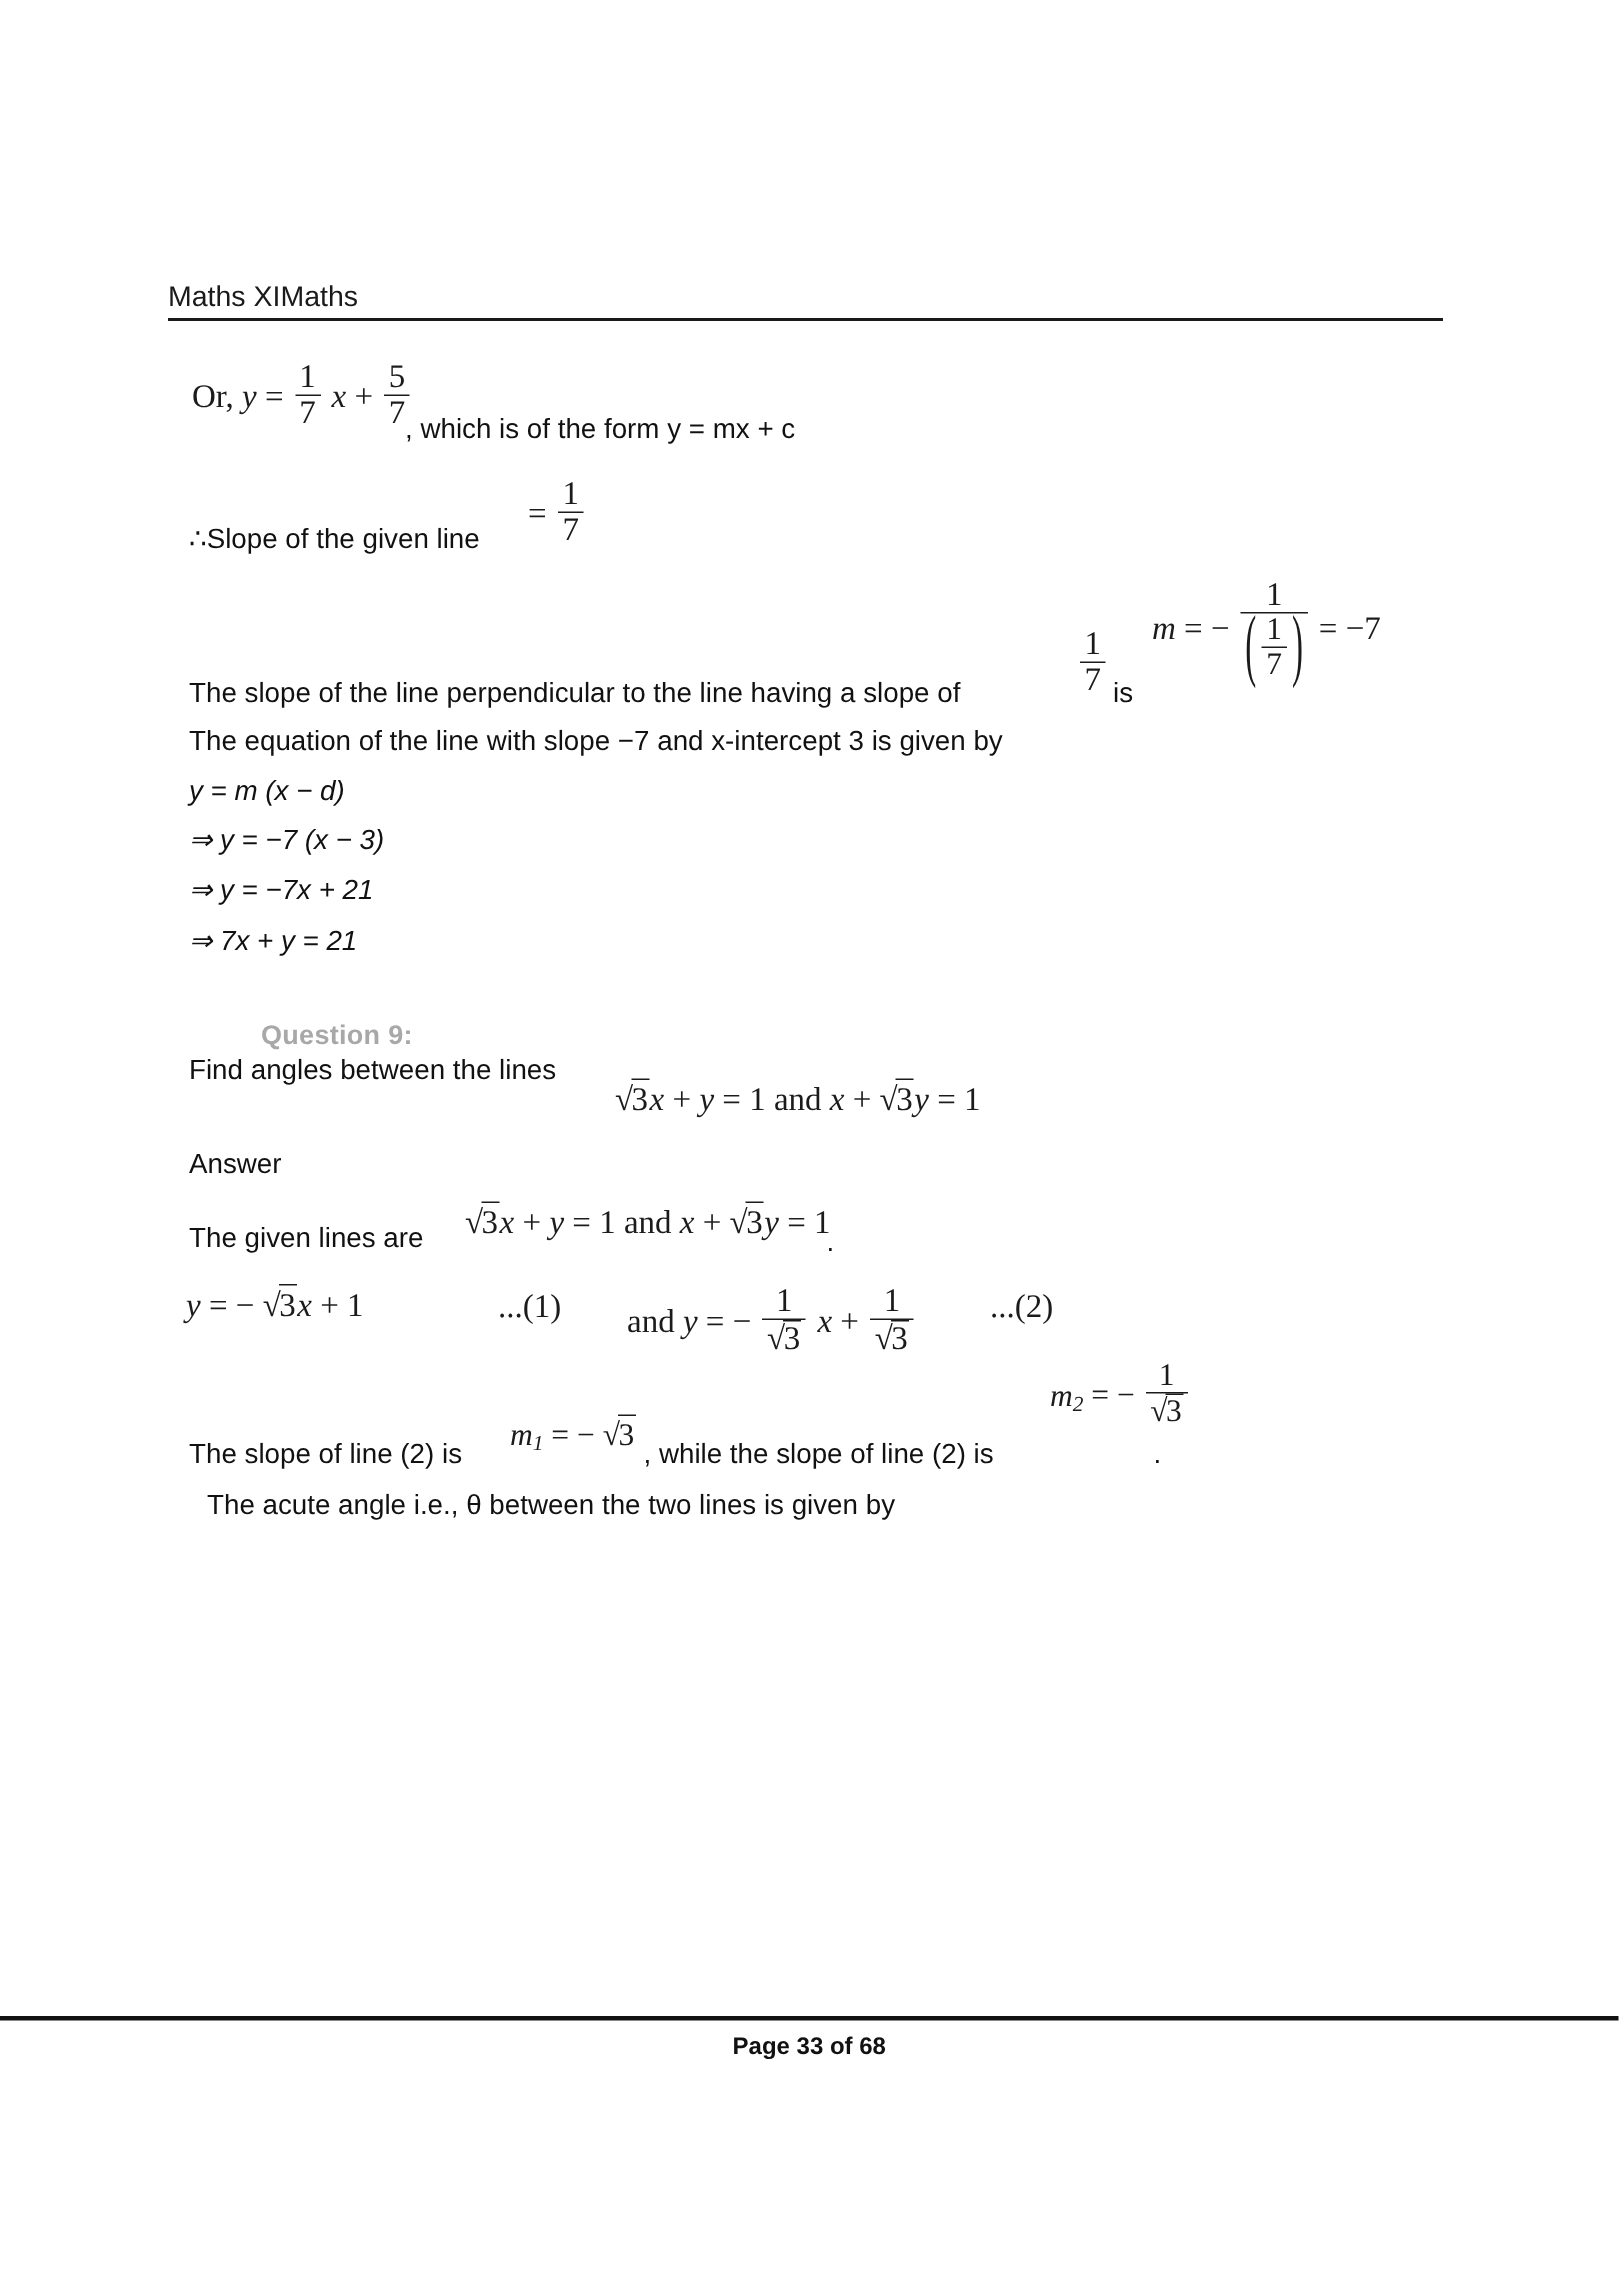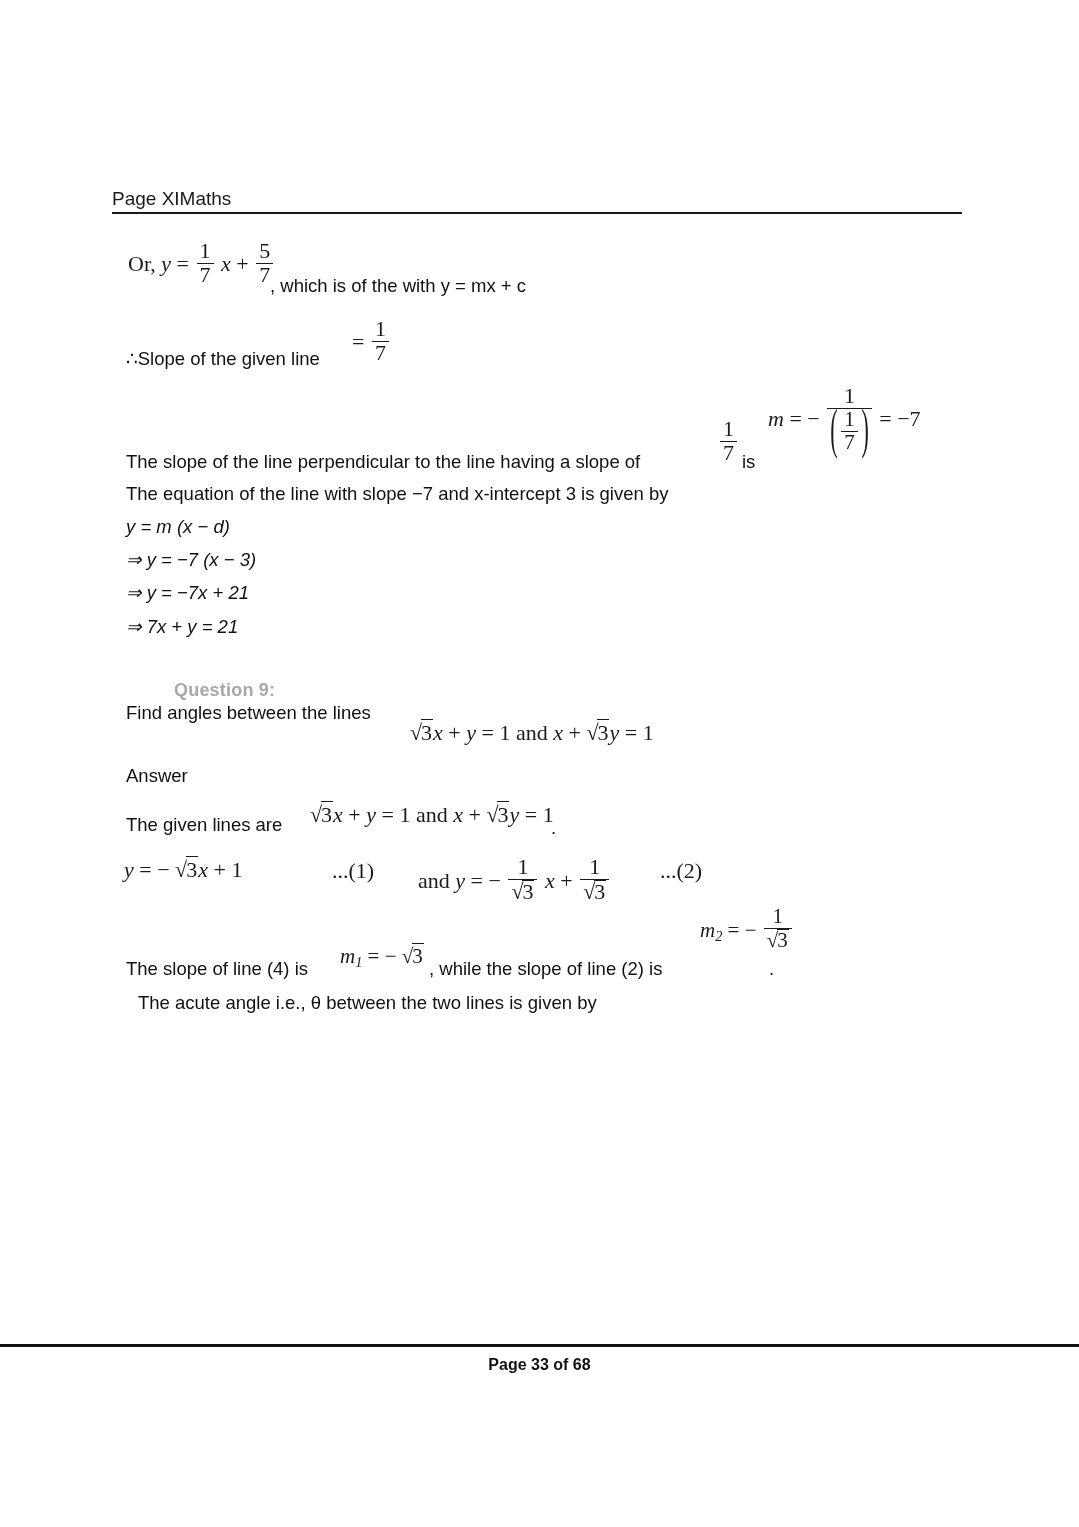--- a/index.html
+++ b/index.html
@@ -122,21 +122,21 @@
     text-align: center;
     font-size: 16px;
     font-weight: bold;
     color: #111;
   }
 </style>
 </head>
 <body>
 
 <div class="page-header">
-  <span class="hdr-left">Page XI</span>
+  <span class="hdr-left">Maths XI</span>
   <span class="hdr-right">Maths</span>
 </div>
 
 <div class="content">
 
   <div class="math" style="left:128px; top:240px;">
     <span>Or,</span>
     <span class="v">y</span>
     <span>=</span>
     <span class="frac">
@@ -145,21 +145,21 @@
     </span>
     <span class="v">x</span>
     <span>+</span>
     <span class="frac">
       <span class="num">5</span>
       <span class="den">7</span>
     </span>
   </div>
 
   <div class="line" style="left:270px; top:274px;">
-    <span>, which is of the with y = mx + c</span>
+    <span>, which is of the form y = mx + c</span>
   </div>
 
   <div class="line" style="left:126px; top:347px;">
     <span>∴Slope of the given line</span>
   </div>
   <div class="math" style="left:352px; top:318px;">
     <span>=</span>
     <span class="frac">
       <span class="num">1</span>
       <span class="den">7</span>
@@ -304,21 +304,21 @@
           <span class="sign">√</span><span class="body">3</span>
         </span>
       </span>
     </span>
   </div>
   <div class="math" style="left:660px; top:858px;">
     <span>...(2)</span>
   </div>
 
   <div class="line" style="left:126px; top:957px;">
-    <span>The slope of line (4) is</span>
+    <span>The slope of line (2) is</span>
   </div>
   <div class="math" style="left:340px; top:943px; font-size:21px;">
     <span class="v"><span>m</span><span class="sub">1</span></span>
     <span>=</span>
     <span>−</span>
     <span class="rad">
       <span class="sign">√</span><span class="body">3</span>
     </span>
   </div>
   <div class="line" style="left:429px; top:957px;">

